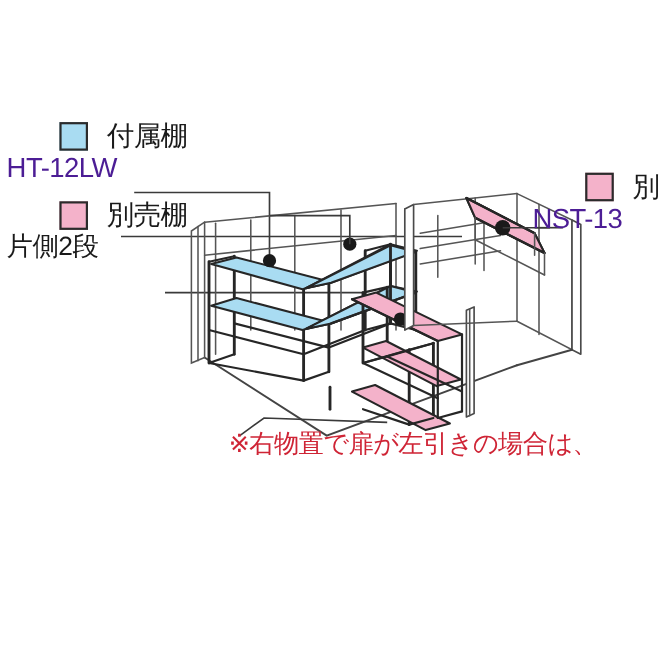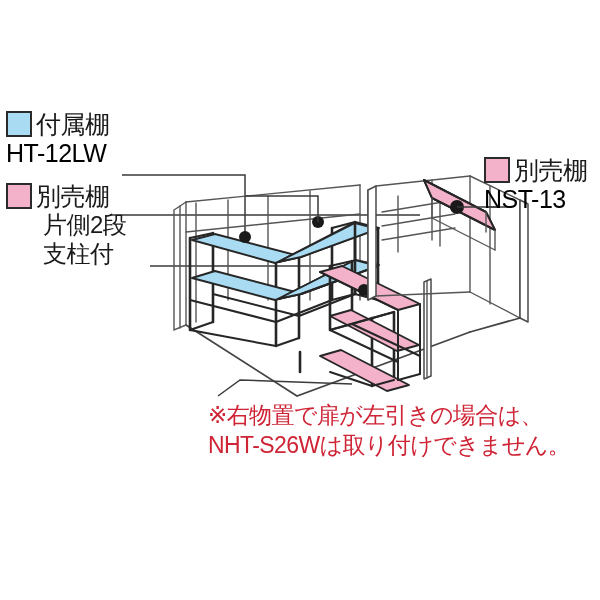--- a/index.html
+++ b/index.html
@@ -20,50 +20,49 @@
   .legend-left {
     position:absolute;
     left:6px; top:110px;
     width:172px;
   }
   .legend-right {
     position:absolute;
     left:484px; top:156px;
     width:118px;
   }
-  .sw-row { display:flex; align-items:center; gap:4px; }
+  .sw-row { display:flex; align-items:center; gap:17px;margin-left:48px; }
   .swatch {
     width:26px; height:26px;
     border:2px solid #2b2b2b;
     flex:0 0 auto;
   }
   .sw-blue  { background:#a9dcf2; }
   .sw-pink  { background:#f4b2ca; }
   .lg-title {
     font-size:25px; line-height:28px;
     color:#1a1a1a; white-space:nowrap;
     font-weight:400; letter-spacing:-0.5px;
   }
   .lg-code {
     font-size:25px; line-height:30px;
-    color:#000000; white-space:nowrap;
+    color:#4c1d95; white-space:nowrap;
     letter-spacing:-0.5px;
   }
   .lg-sub {
     font-size:24px; line-height:29px;
     color:#1a1a1a; white-space:nowrap;
     letter-spacing:-0.5px;
-    margin-left:37px;
   }
   .gap-a { height:14px; }
 
   
   .note {
     position:absolute;
-    left:208px; top:400px;
+    left:208px; top:388px;
     width:380px;
     color:#cf2435;
     font-size:23px;
     line-height:30px;
     letter-spacing:-0.6px;
     white-space:nowrap;
   }
 </style>
 </head>
 <body>
@@ -255,29 +254,27 @@
     </div>
     <div class="lg-code">HT-12LW</div>
 
     <div class="gap-a"></div>
 
     <div class="sw-row">
       <div class="swatch sw-pink"></div>
       <div class="lg-title">別売棚</div>
     </div>
     <div class="lg-sub">片側2段</div>
-    <div class="lg-sub">支柱付</div>
   </div>
 
   <div class="legend-right">
     <div class="sw-row">
       <div class="swatch sw-pink"></div>
       <div class="lg-title">別売棚</div>
     </div>
     <div class="lg-code">NST-13</div>
   </div>
 
   <div class="note">
     <div>※右物置で扉が左引きの場合は、</div>
-    <div>NHT-S26Wは取り付けできません。</div>
   </div>
 
 </div>
 
 </body></html>

